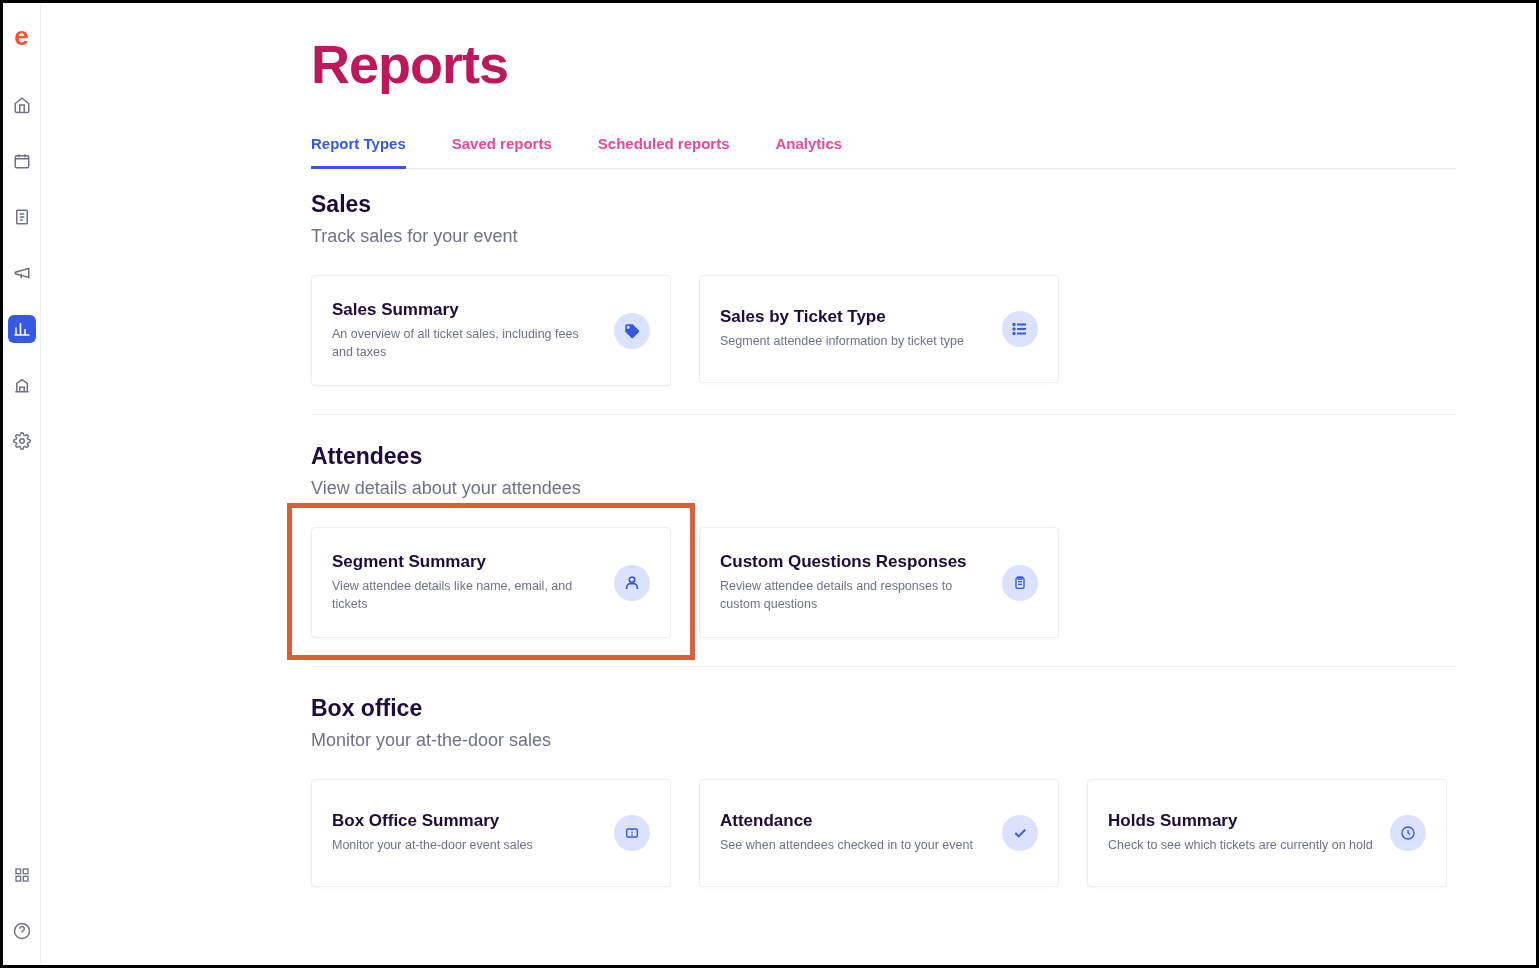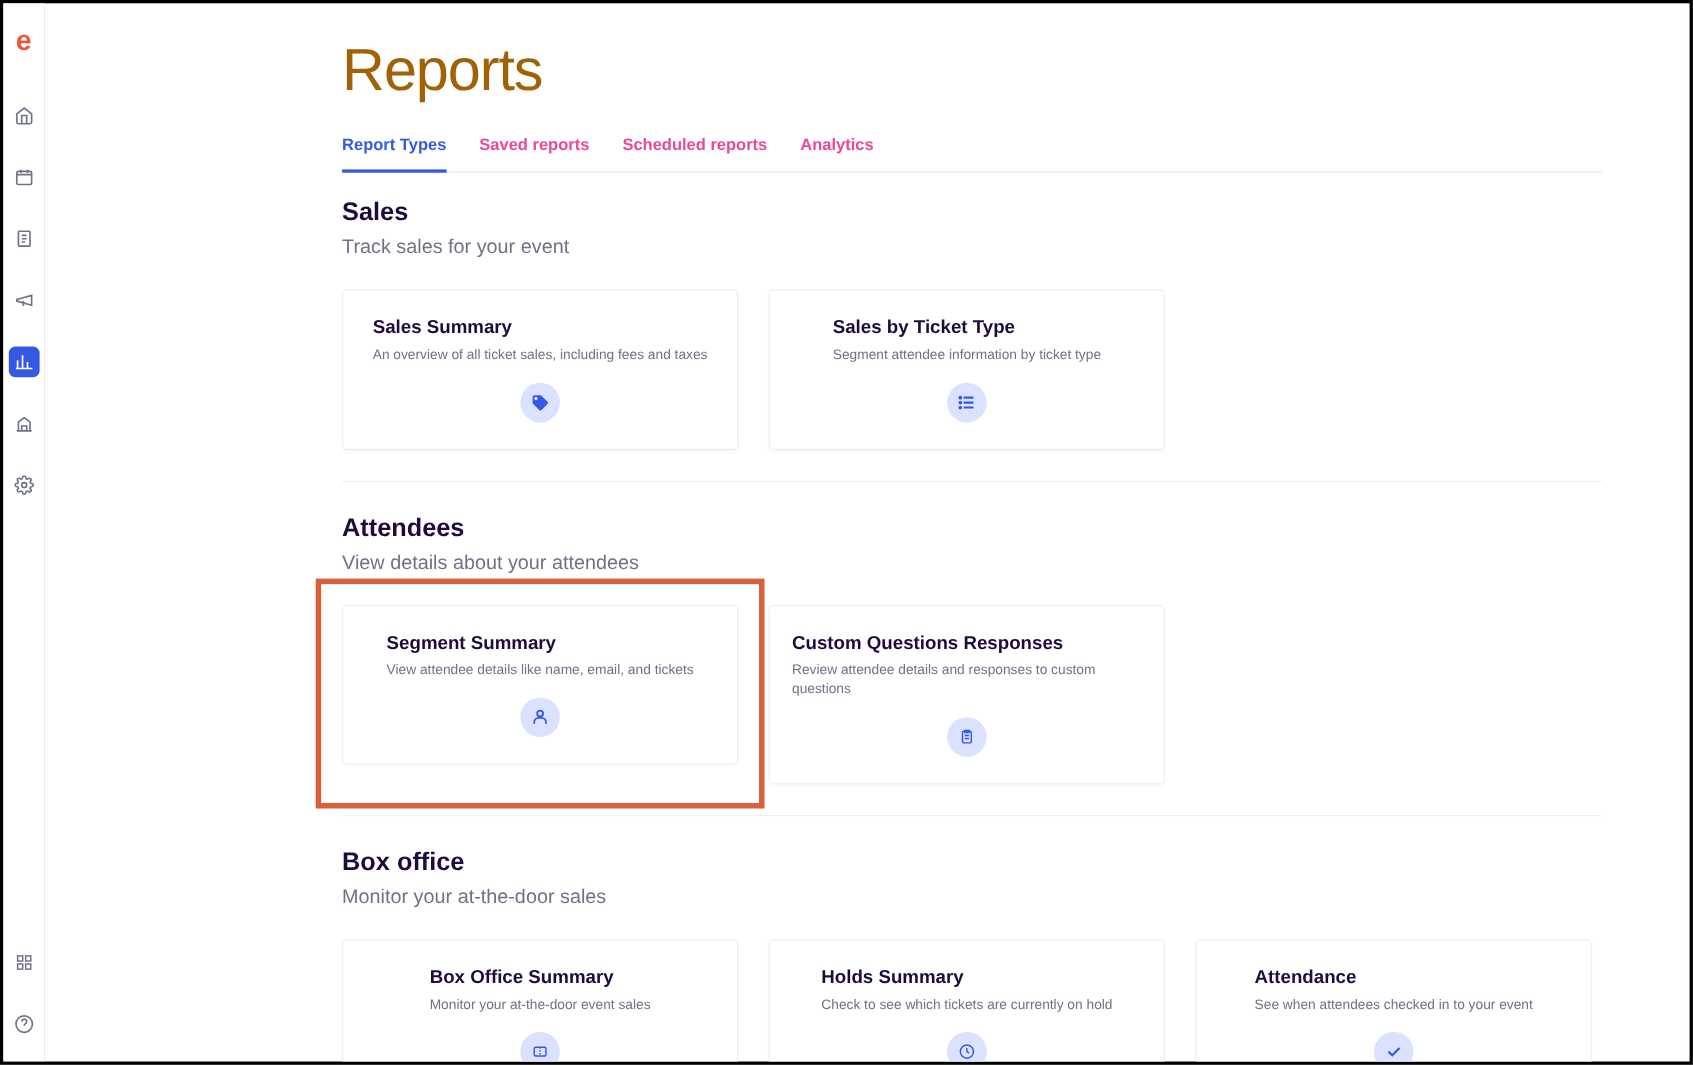--- a/index.html
+++ b/index.html
@@ -49,28 +49,28 @@
     align-items: center;
   }
   .main {
     position: absolute;
     left: 308px;
     top: 30px;
     right: 80px;
   }
   .page-title {
     font-size: 54px;
-    font-weight: 400;
-    color: #a16207;
+    font-weight: 700;
+    color: #be185d;
     letter-spacing: -1px;
-    margin-bottom: 28px;
+    margin-bottom: 40px;
   }
   .tabs {
     display: flex;
-    gap: 30px;
+    gap: 46px;
     border-bottom: 1px solid #e6e6e6;
     margin-bottom: 22px;
   }
   .tab {
     padding: 0 0 14px 0;
     font-size: 15px;
     font-weight: 600;
     color: #ec4899;
     cursor: pointer;
   }
@@ -107,21 +107,20 @@
     background: #fff;
     border: 1px solid #eee;
     border-radius: 4px;
     padding: 24px 20px;
     display: flex;
     align-items: center;
     justify-content: space-between;
     gap: 16px;
     box-shadow: 0 1px 3px rgba(0,0,0,0.03);
     min-height: 108px;
-    flex-direction: column;
   }
   .card-text { flex: 1; }
   .card-title {
     font-size: 17px;
     font-weight: 700;
     color: #1e0a3c;
     margin-bottom: 6px;
   }
   .card-desc {
     font-size: 12.5px;
@@ -305,40 +304,40 @@
             <svg width="16" height="16" viewBox="0 0 24 24" fill="none" stroke="currentColor" stroke-width="2">
                 <rect x="4" y="6" width="16" height="12" rx="2"></rect>
                 <path d="M12 6v12" stroke-dasharray="2 2"></path>
               </svg>
           </div>
         </div>
       </div>
       <div class="card-wrap">
         <div class="card">
           <div class="card-text">
+            <div class="card-title">Attendance</div>
+            <div class="card-desc">See when attendees checked in to your event</div>
+          </div>
+          <div class="card-icon">
+            <svg width="16" height="16" viewBox="0 0 24 24" fill="none" stroke="currentColor" stroke-width="3">
+                <path d="M5 12l5 5L20 7"></path>
+              </svg>
+          </div>
+        </div>
+      </div>
+      <div class="card-wrap">
+        <div class="card">
+          <div class="card-text">
             <div class="card-title">Holds Summary</div>
             <div class="card-desc">Check to see which tickets are currently on hold</div>
           </div>
           <div class="card-icon">
             <svg width="16" height="16" viewBox="0 0 24 24" fill="none" stroke="currentColor" stroke-width="2">
                 <circle cx="12" cy="12" r="9"></circle>
                 <path d="M12 7v5l3 2"></path>
               </svg>
           </div>
         </div>
       </div>
-      <div class="card-wrap">
-        <div class="card">
-          <div class="card-text">
-            <div class="card-title">Attendance</div>
-            <div class="card-desc">See when attendees checked in to your event</div>
-          </div>
-          <div class="card-icon">
-            <svg width="16" height="16" viewBox="0 0 24 24" fill="none" stroke="currentColor" stroke-width="3">
-                <path d="M5 12l5 5L20 7"></path>
-              </svg>
-          </div>
-        </div>
-      </div>
     </div>
   </div>
 
 </div>
 
 </body></html>

